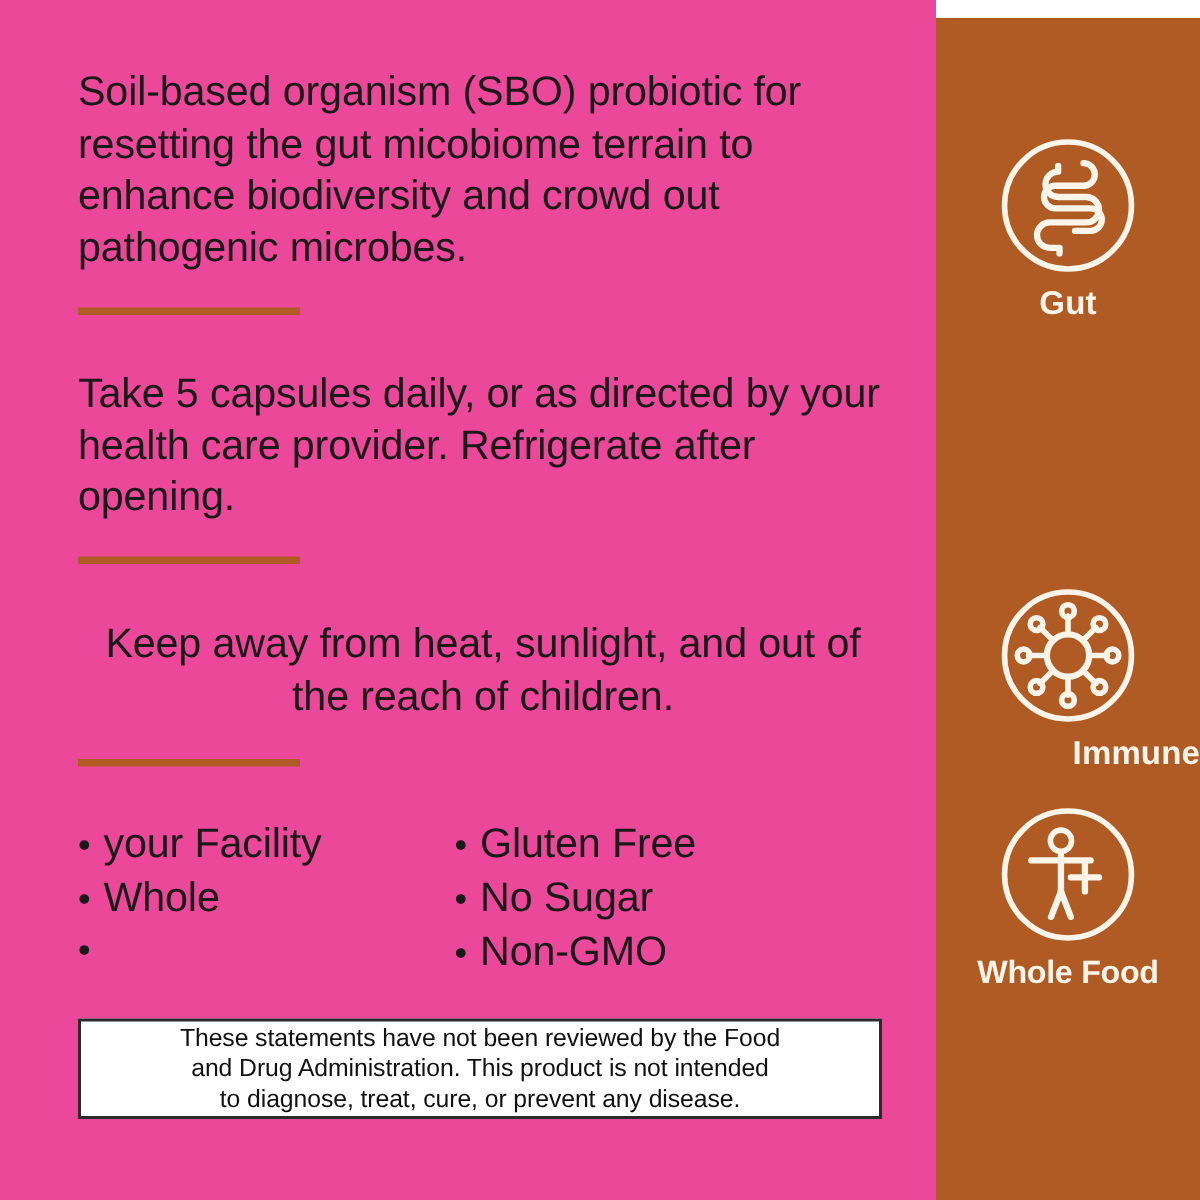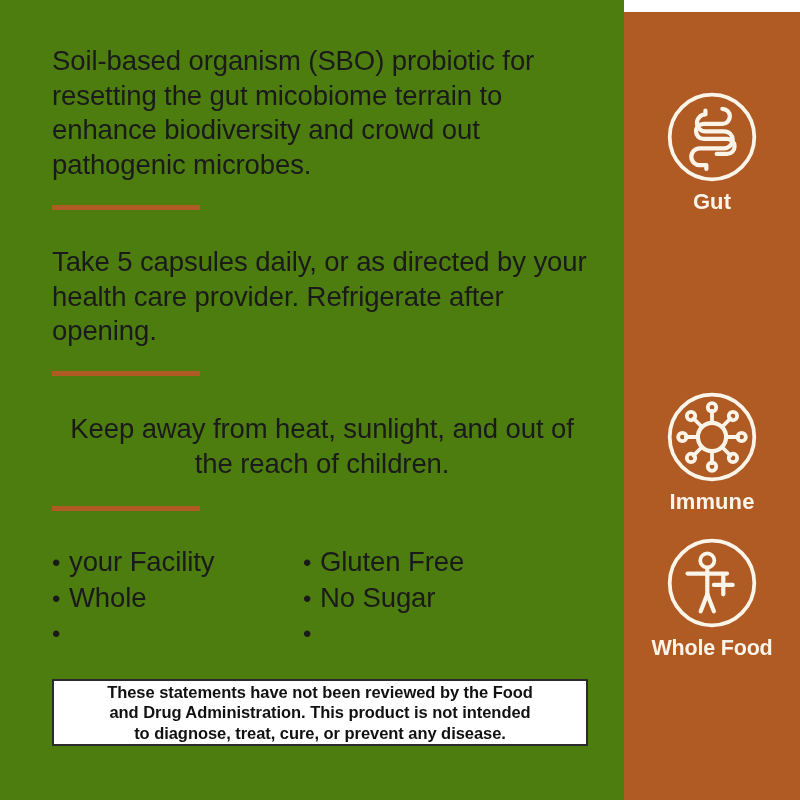--- a/index.html
+++ b/index.html
@@ -20,21 +20,21 @@
     overflow: hidden;
   }
 
   
   #content {
     position: absolute;
     left: 0;
     top: 0;
     width: 624px;
     height: 800px;
-    background: #4d7c0f;
+    background: #ec4899;
   }
 
   .para {
     position: absolute;
     left: 52px;
     width: 540px;
     color: #1a1a1a;
     font-size: 27.5px;
     line-height: 34.5px;
     letter-spacing: -0.1px;
@@ -108,21 +108,20 @@
   }
 
   #disclaimer-text {
     text-align: center;
     font-size: 16.5px;
     line-height: 20.5px;
     color: #111111;
     letter-spacing: -0.05px;
     white-space: pre-line;
     padding: 0 8px;
-    font-weight: bold;
   }
 
   
   #sidebar {
     position: absolute;
     left: 624px;
     top: 12px;
     width: 176px;
     height: 800px;
     background: #b05a24;
@@ -130,21 +129,21 @@
 
   .benefit {
     position: absolute;
     left: 0;
     width: 176px;
     text-align: center;
   }
 
   #benefit-0 { top: 78px; }
   #benefit-1 { top: 228px; }
-  #benefit-2 { top: 378px; }
+  #benefit-2 { top: 378px; text-align: right; }
   #benefit-3 { top: 524px; }
 
   .benefit-icon {
     display: block;
     margin: 0 auto;
     width: 94px;
     height: 94px;
   }
 
   .benefit-label {
@@ -199,20 +198,21 @@
         <div class="feature-item">
           <span class="feature-bullet">•</span>
           <span>Gluten Free</span>
         </div>
         <div class="feature-item">
           <span class="feature-bullet">•</span>
           <span>No Sugar</span>
         </div>
         <div class="feature-item">
           <span class="feature-bullet">•</span>
+          <span>Non-GMO</span>
         </div>
       </div>
 
     </div>
 
     <div id="disclaimer">
       <div id="disclaimer-text">These statements have not been reviewed by the Food
 and Drug Administration. This product is not intended
 to diagnose, treat, cure,  or prevent any disease.</div>
     </div>

